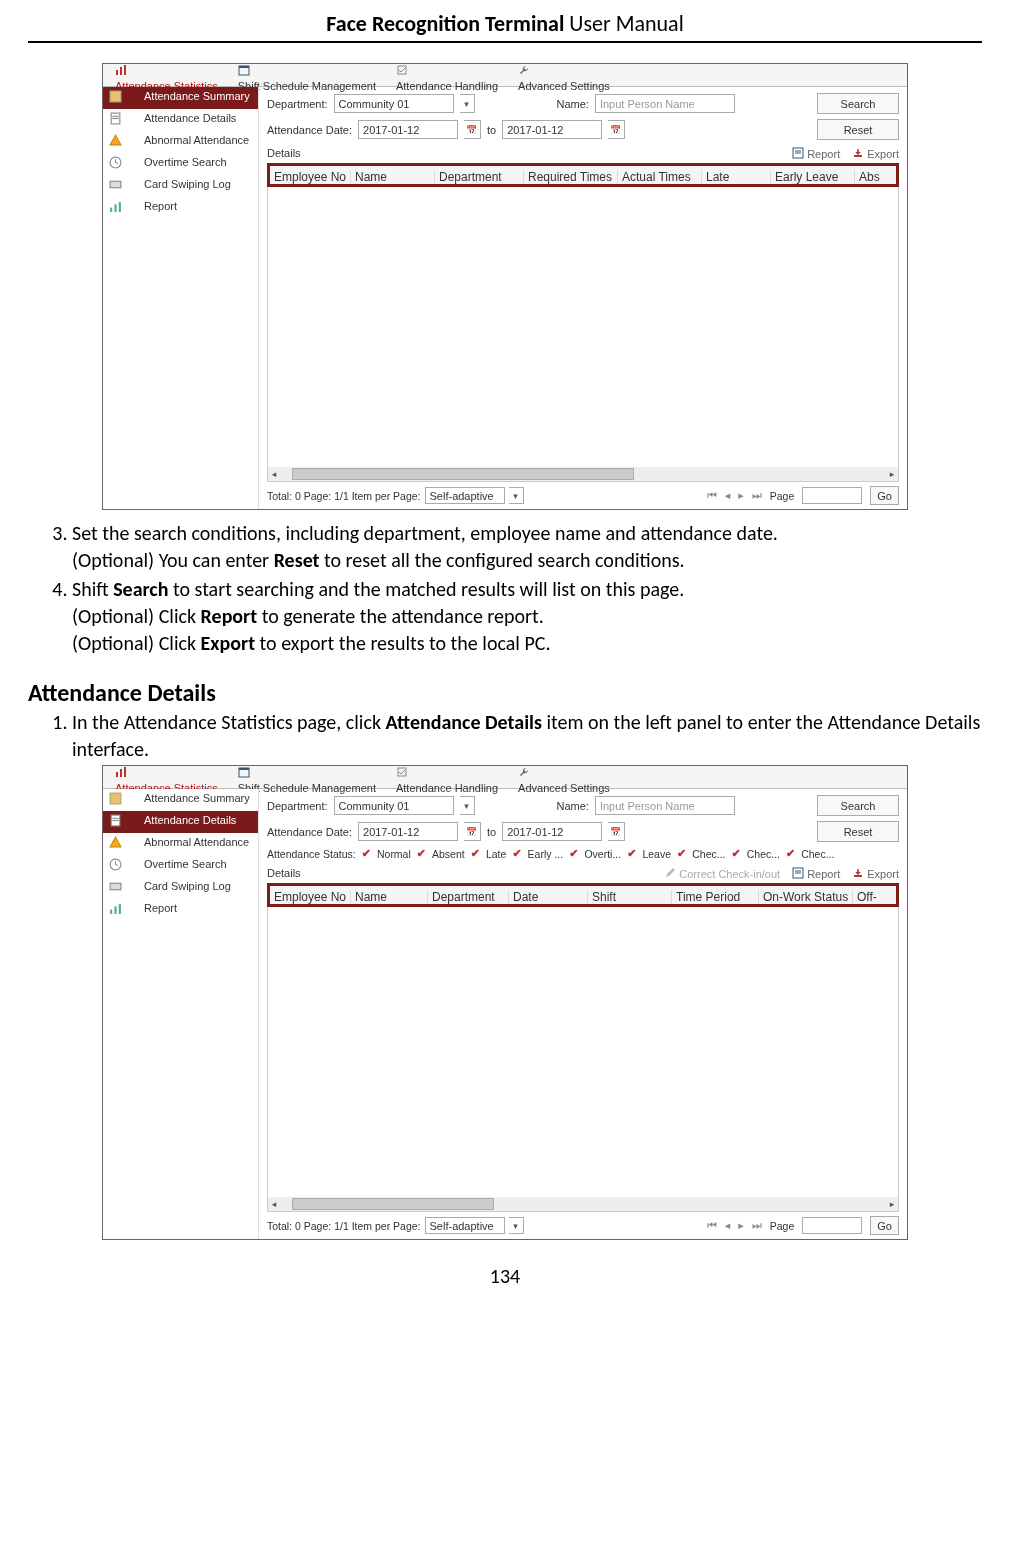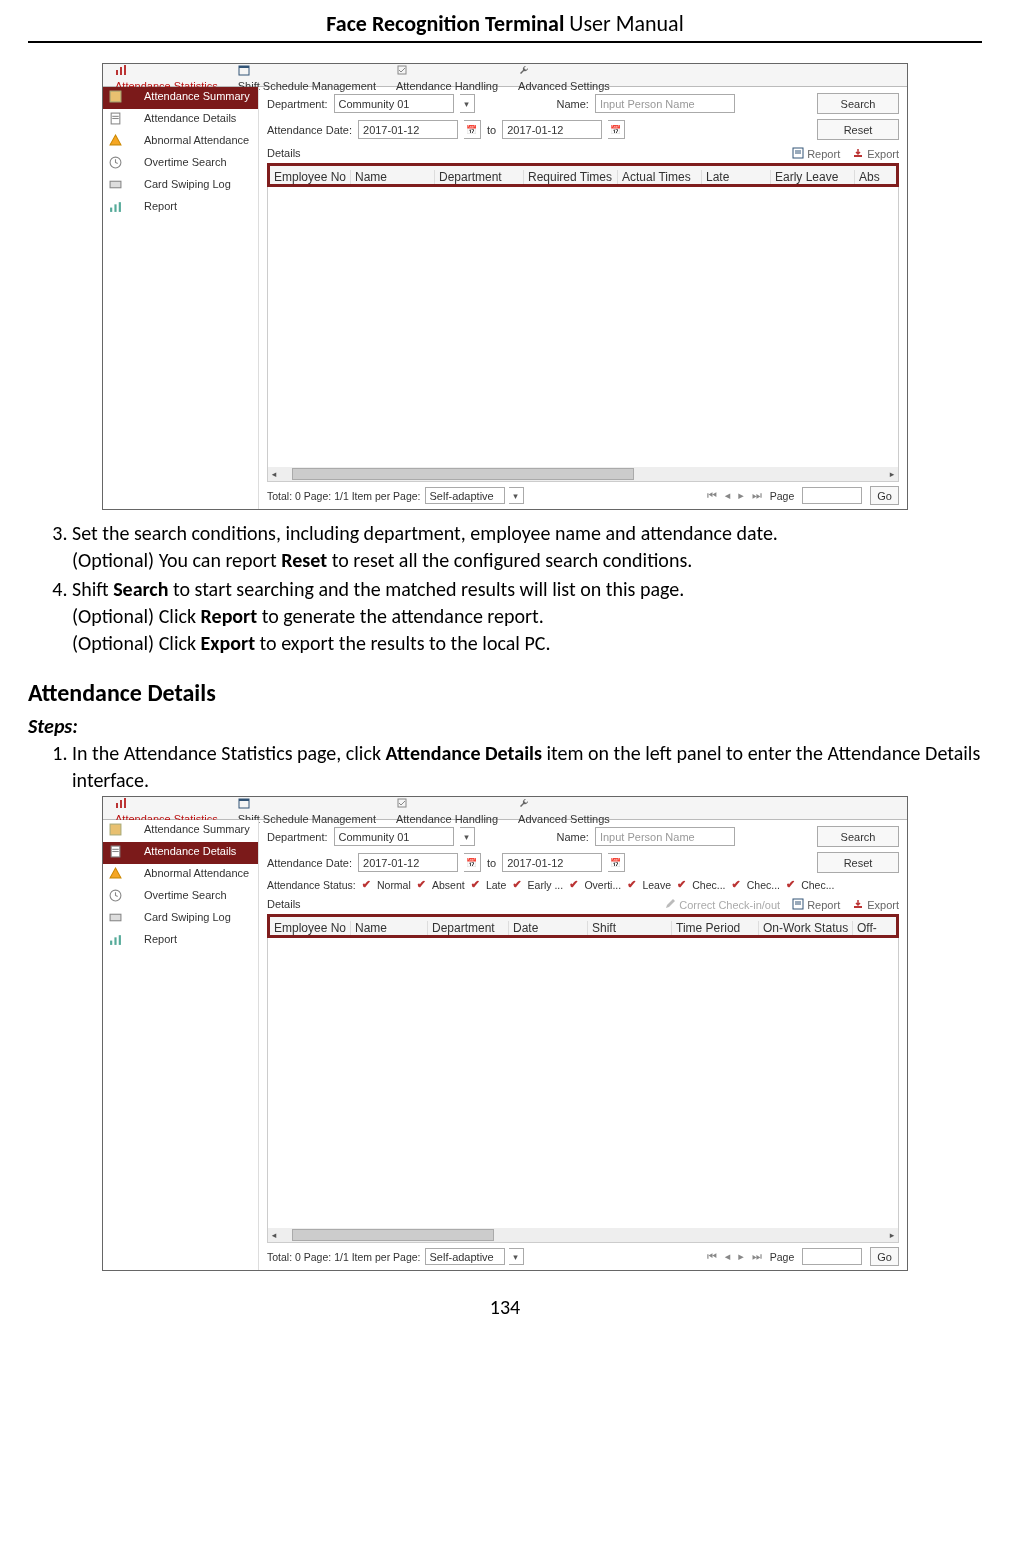--- a/index.html
+++ b/index.html
@@ -356,30 +356,29 @@
           </div>
         </div>
       </div>
     </div>
   </div>
 
   <div class="body-text">
     <ol start="3">
       <li>
         <span>Set the search conditions, including department, employee name and attendance date.</span><br>
-        <span>(Optional) You can report </span><b>Reset</b><span> to reset all the configured search conditions.</span>
+        <span>(Optional) You can enter </span><b>Reset</b><span> to reset all the configured search conditions.</span>
       </li>
       <li>
         <span>Shift </span><b>Search</b><span> to start searching and the matched results will list on this page.</span><br>
         <span>(Optional) Click </span><b>Report</b><span> to generate the attendance report.</span><br>
         <span>(Optional) Click </span><b>Export</b><span> to export the results to the local PC.</span>
       </li>
     </ol>
     <div class="h2">Attendance Details</div>
-    <div class="steps">Steps:</div>
     <ol start="1">
       <li>
         <span>In the Attendance Statistics page, click </span><b>Attendance Details</b><span> item on the left panel to enter the Attendance Details interface.</span>
       </li>
     </ol>
   </div>
 
   <div class="screenshot">
     <div class="tabs">
       <div class="tab active">

